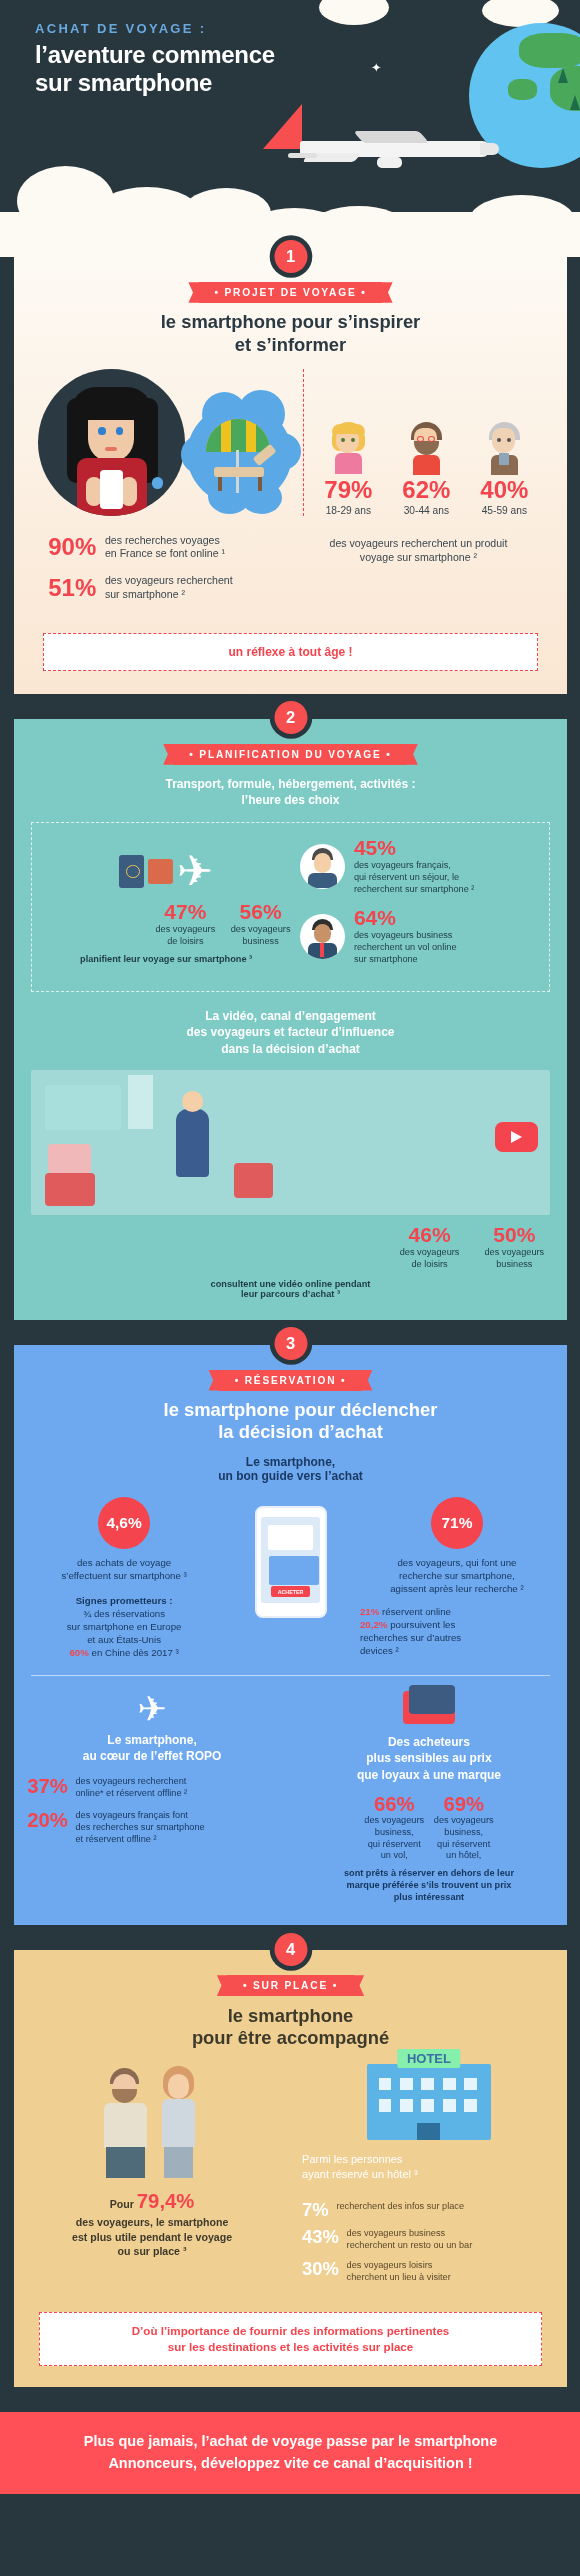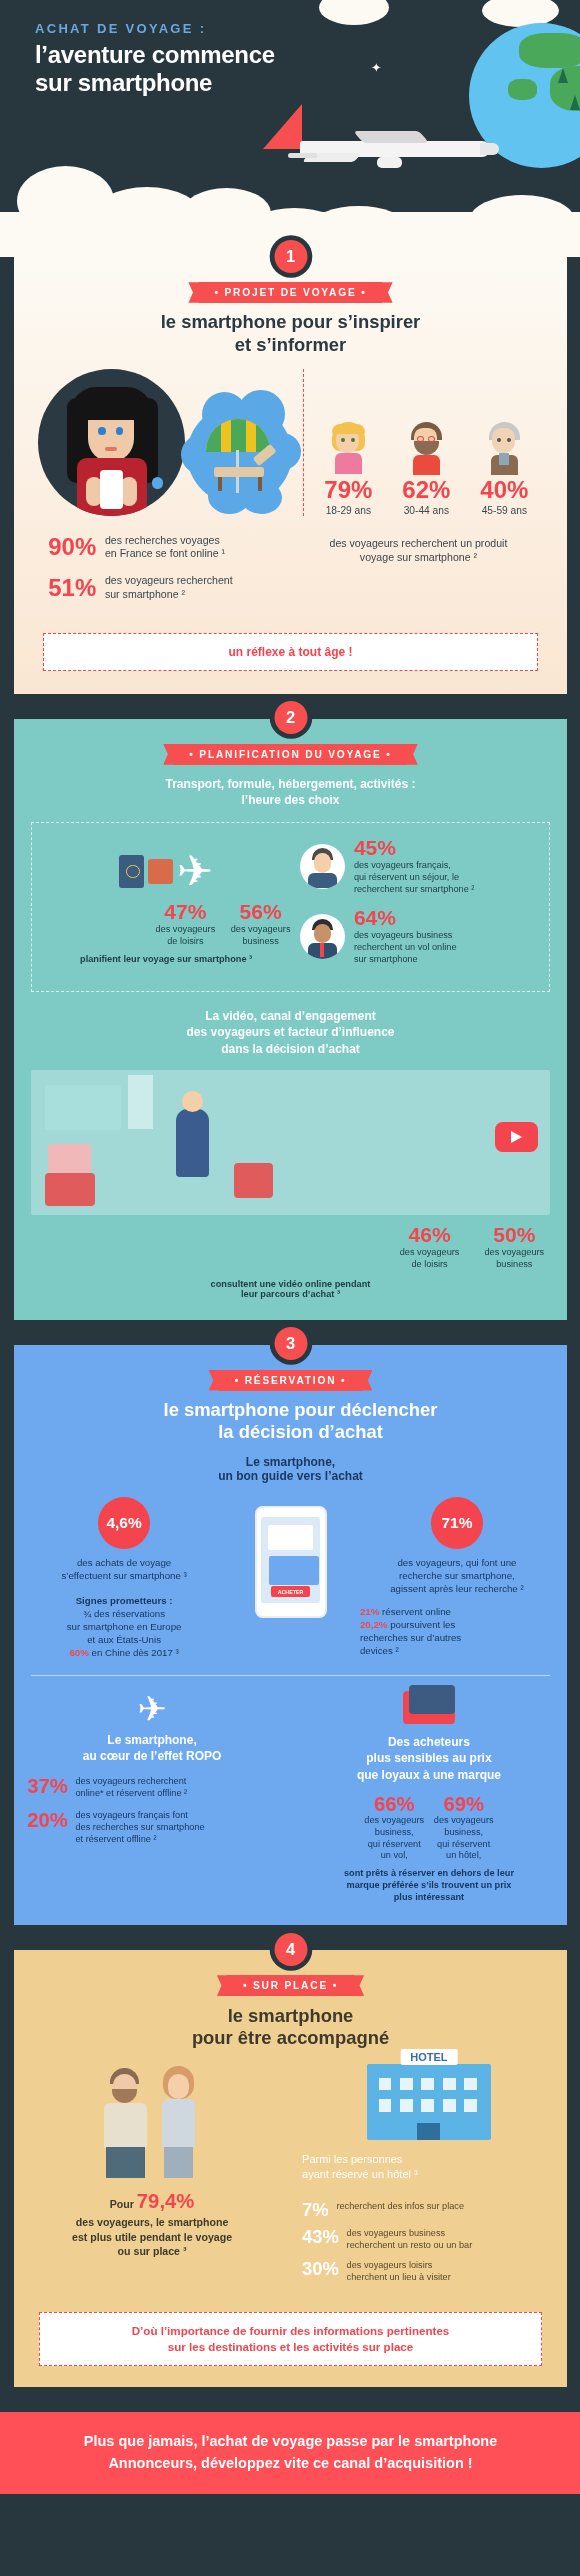--- a/index.html
+++ b/index.html
@@ -137,22 +137,22 @@
   .card2{ position:absolute; left:5.8px; top:-6.8px; width:46px;height:29px;background:#3d5a80;border-radius:3.9px;}
   .two-pct{ display:flex; gap:9.7px; justify-content:center; }
 
   
   .sec4 { background:#f0cf93; margin:25px 13.6px 0; padding:25px 0 21px; text-align:center; position:relative;}
   .sec4 .sec-title{ color:#3d3a2c; }
   .s4-grid{ display:flex; margin-top:15.5px; }
   .s4-left{ width:50%; padding:0 11.6px;}
   .s4-right{ width:50%; padding:0 11.6px; text-align:left;}
   .hotel{ width:124px;height:76px;background:#5bb4e5;margin:0 auto; position:relative; border-radius:1.9px;}
-  .hotel-sign{ position:absolute; left:50%; transform:translateX(-50%); top:-15.5px; background:#ffffff;
-    color:#3a6ea5; font-size:11px; font-weight:bold; padding:1.9px 9.7px; border-radius:1.9px;}
+  .hotel-sign{ position:absolute; left:50%; transform:translateX(-50%); top:-15.5px; background:#86efac;
+    color:#3a6ea5; font-size:13px; font-weight:bold; padding:1.9px 9.7px; border-radius:1.9px;}
   .win{ position:absolute; width:12.6px;height:12.6px;background:#fff; opacity:.85;}
   .couple{ display:flex; justify-content:center; gap:0; align-items:flex-end; }
   .p-fig{ width:54px;height:114px; position:relative;}
   .s4-lead{ font-size:10.6px; color:#3d3a2c; line-height:1.35; margin-top:9.7px; font-weight:bold;}
   .big794{ color:#f4444e; font-size:20.3px; font-weight:bold;}
   .s4-head{ color:#fff; font-size:11px; font-weight:normal; line-height:1.35; margin-bottom:19px;}
   .s4-stat{ display:flex; gap:7.7px; margin-bottom:8.7px; align-items:flex-start;}
   .s4-pct{ color:#fff; font-size:18.4px; font-weight:bold; line-height:1;}
   .s4-txt{ font-size:9.2px; color:#5a4a2a; line-height:1.3;}
   .s4-callout{ margin:19.4px 25px 0; border:1px dashed #f4444e; background:#fff; padding:9.7px 11.6px;

